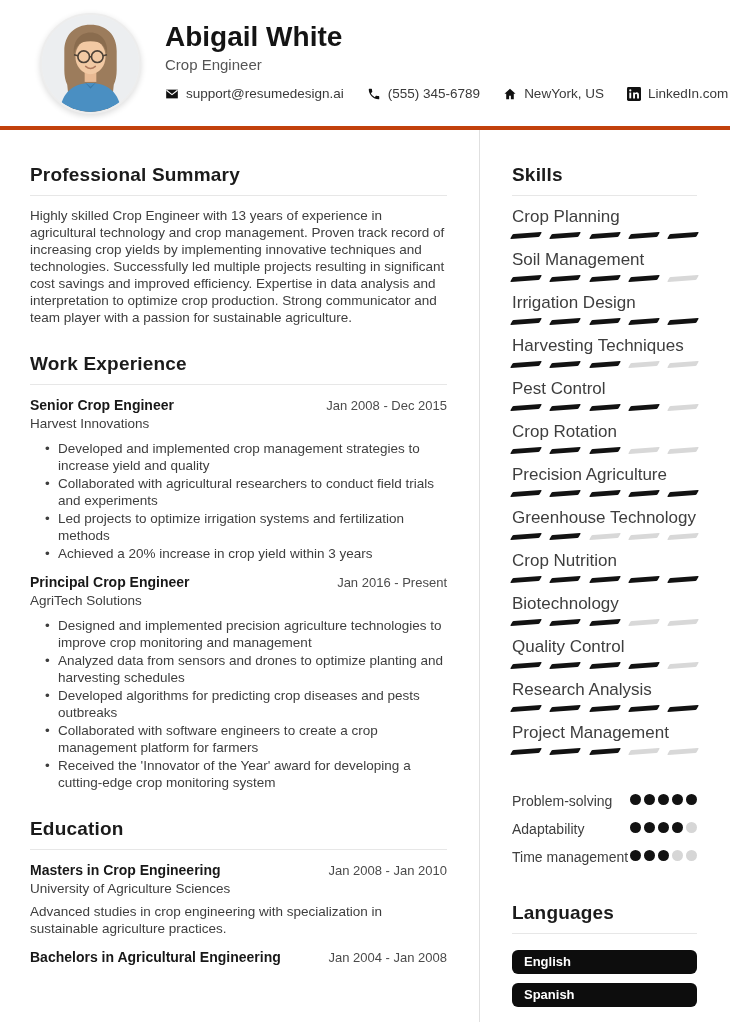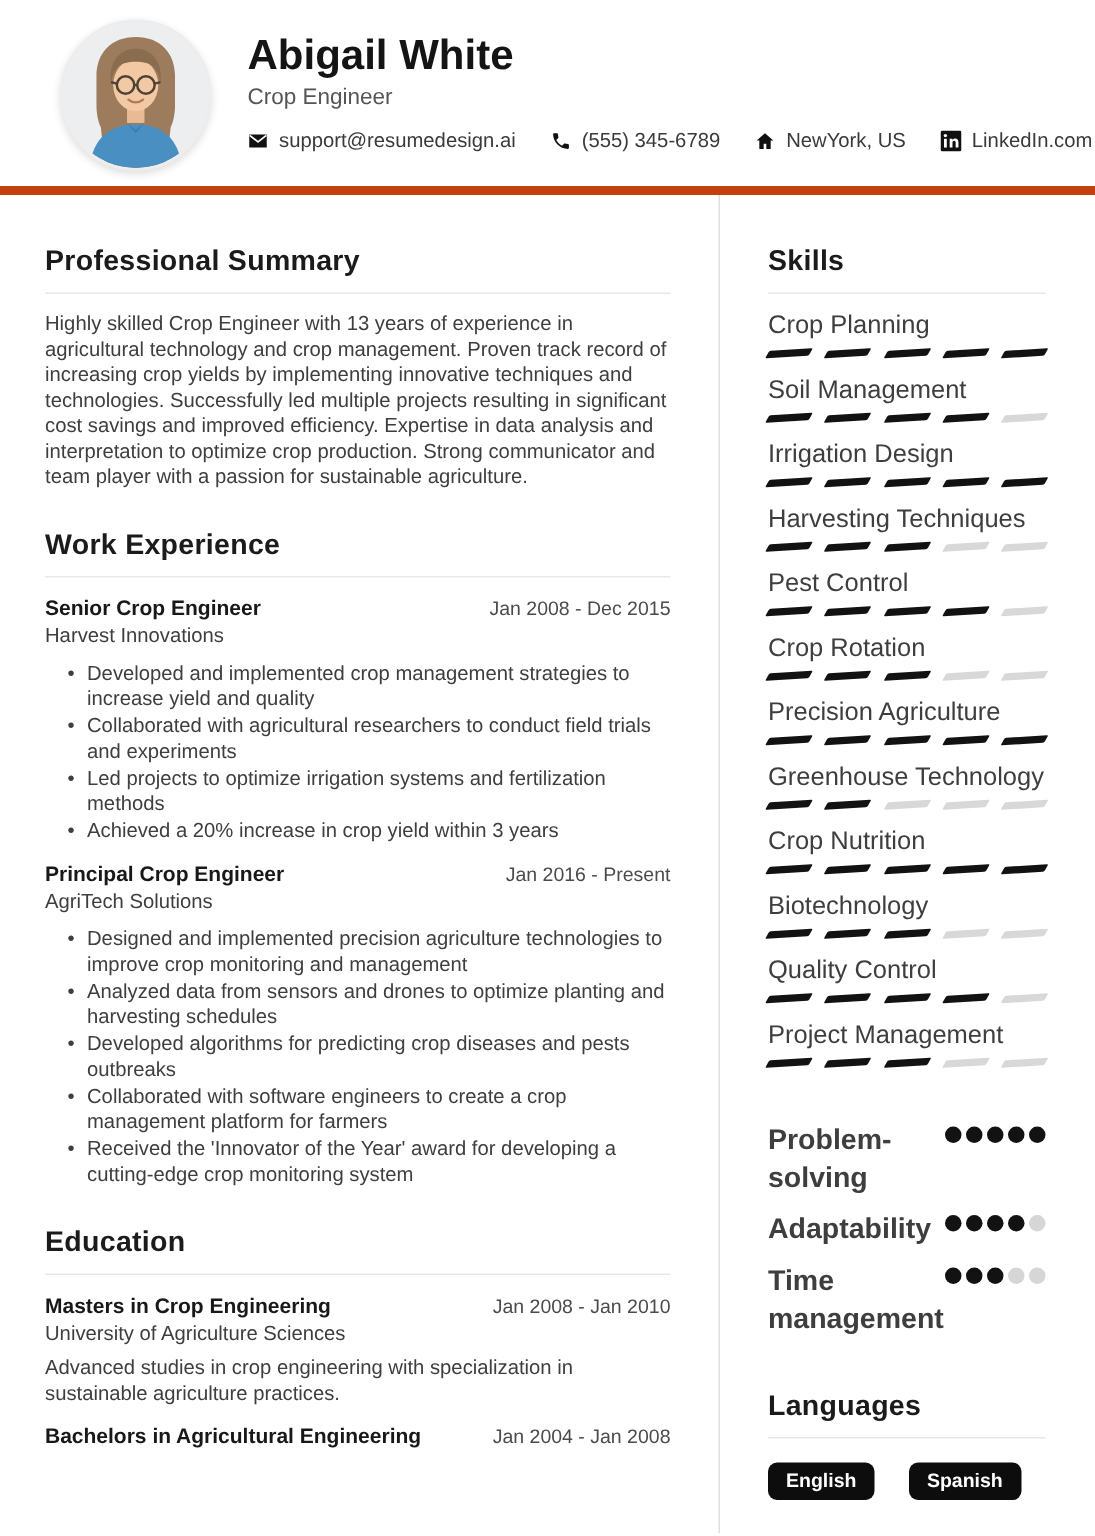--- a/index.html
+++ b/index.html
@@ -1,19 +1,19 @@
 <!DOCTYPE html>
 <html><head>
 <meta charset="utf-8">
 <style>
   html,body{margin:0;padding:0;background:#ffffff;}
   .page{width:730px;height:1024px;background:#fff;font-family:"Liberation Sans",sans-serif;position:relative;overflow:hidden;}
 
   
-  .header{height:130px;box-sizing:border-box;display:flex;align-items:flex-start;padding:13px 0 0 40px;border-bottom:6px solid #c2410c;}
+  .header{height:130px;box-sizing:border-box;display:flex;align-items:flex-start;padding:13px 0 0 40px;border-bottom:4px solid #c2410c;}
   .photo{width:97px;height:97px;border-radius:50%;overflow:hidden;flex:0 0 auto;border:2px solid #ededed;box-shadow:0 2px 6px rgba(0,0,0,.14);background:#eef0f2;}
   .photo svg{display:block;width:100%;height:100%;}
   .head-text{margin-left:24px;padding-top:9px;}
   .name{font-size:28px;font-weight:700;color:#141414;margin:0;line-height:1.05;}
   .subtitle{font-size:15px;color:#555;margin-top:5px;}
   .contacts{display:flex;align-items:flex-start;gap:23px;margin-top:13px;font-size:13.5px;color:#3a3a3a;}
   .contact{display:flex;align-items:center;gap:7px;white-space:nowrap;}
   .contact svg{width:14px;height:14px;display:block;}
 
   
@@ -39,28 +39,28 @@
   
   .skill{margin-top:11px;}
   .skill-label{font-size:17px;color:#3e3e3e;}
   .bar{display:flex;justify-content:space-between;margin-top:6px;height:6px;}
   .seg{width:28px;height:5px;border-radius:1px;transform:skewX(-32deg) rotate(-4deg);}
   .seg.filled{background:#121212;}
   .seg.empty{background:#d8d8d8;}
 
   
   .soft-row{display:flex;justify-content:space-between;margin-top:10px;}
-  .soft-label{font-size:19px;color:#3e3e3e;width:118px;line-height:1.3;font-weight:bold;}
+  .soft-label{font-size:14px;color:#3e3e3e;width:118px;line-height:1.3;}
   .dots{display:flex;gap:3px;padding-top:2px;}
   .dot{width:11px;height:11px;border-radius:50%;}
   .dot.filled{background:#121212;}
   .dot.empty{background:#d6d6d6;}
 
   
-  .pills{display:flex;gap:23px;margin-top:16px;}
+  .pills{display:flex;gap:9px;margin-top:16px;flex-direction:column;}
   .pill{background:#0d0d0d;color:#fff;font-size:13px;font-weight:700;padding:5px 12px;border-radius:6px;line-height:1.1;}
 </style>
 </head>
 <body>
 
 <div class="page">
 
   <div class="header">
     <div class="photo">
       <svg viewBox="0 0 100 100">
@@ -300,20 +300,30 @@
               <div class="skill-label">Quality Control</div>
               <div class="bar">
                 <span class="seg filled"></span>
                 <span class="seg filled"></span>
                 <span class="seg filled"></span>
                 <span class="seg filled"></span>
                 <span class="seg empty"></span>
               </div>
             </div>
             <div class="skill">
+              <div class="skill-label">Research Analysis</div>
+              <div class="bar">
+                <span class="seg filled"></span>
+                <span class="seg filled"></span>
+                <span class="seg filled"></span>
+                <span class="seg filled"></span>
+                <span class="seg filled"></span>
+              </div>
+            </div>
+            <div class="skill">
               <div class="skill-label">Project Management</div>
               <div class="bar">
                 <span class="seg filled"></span>
                 <span class="seg filled"></span>
                 <span class="seg filled"></span>
                 <span class="seg empty"></span>
                 <span class="seg empty"></span>
               </div>
             </div>
           </div>

